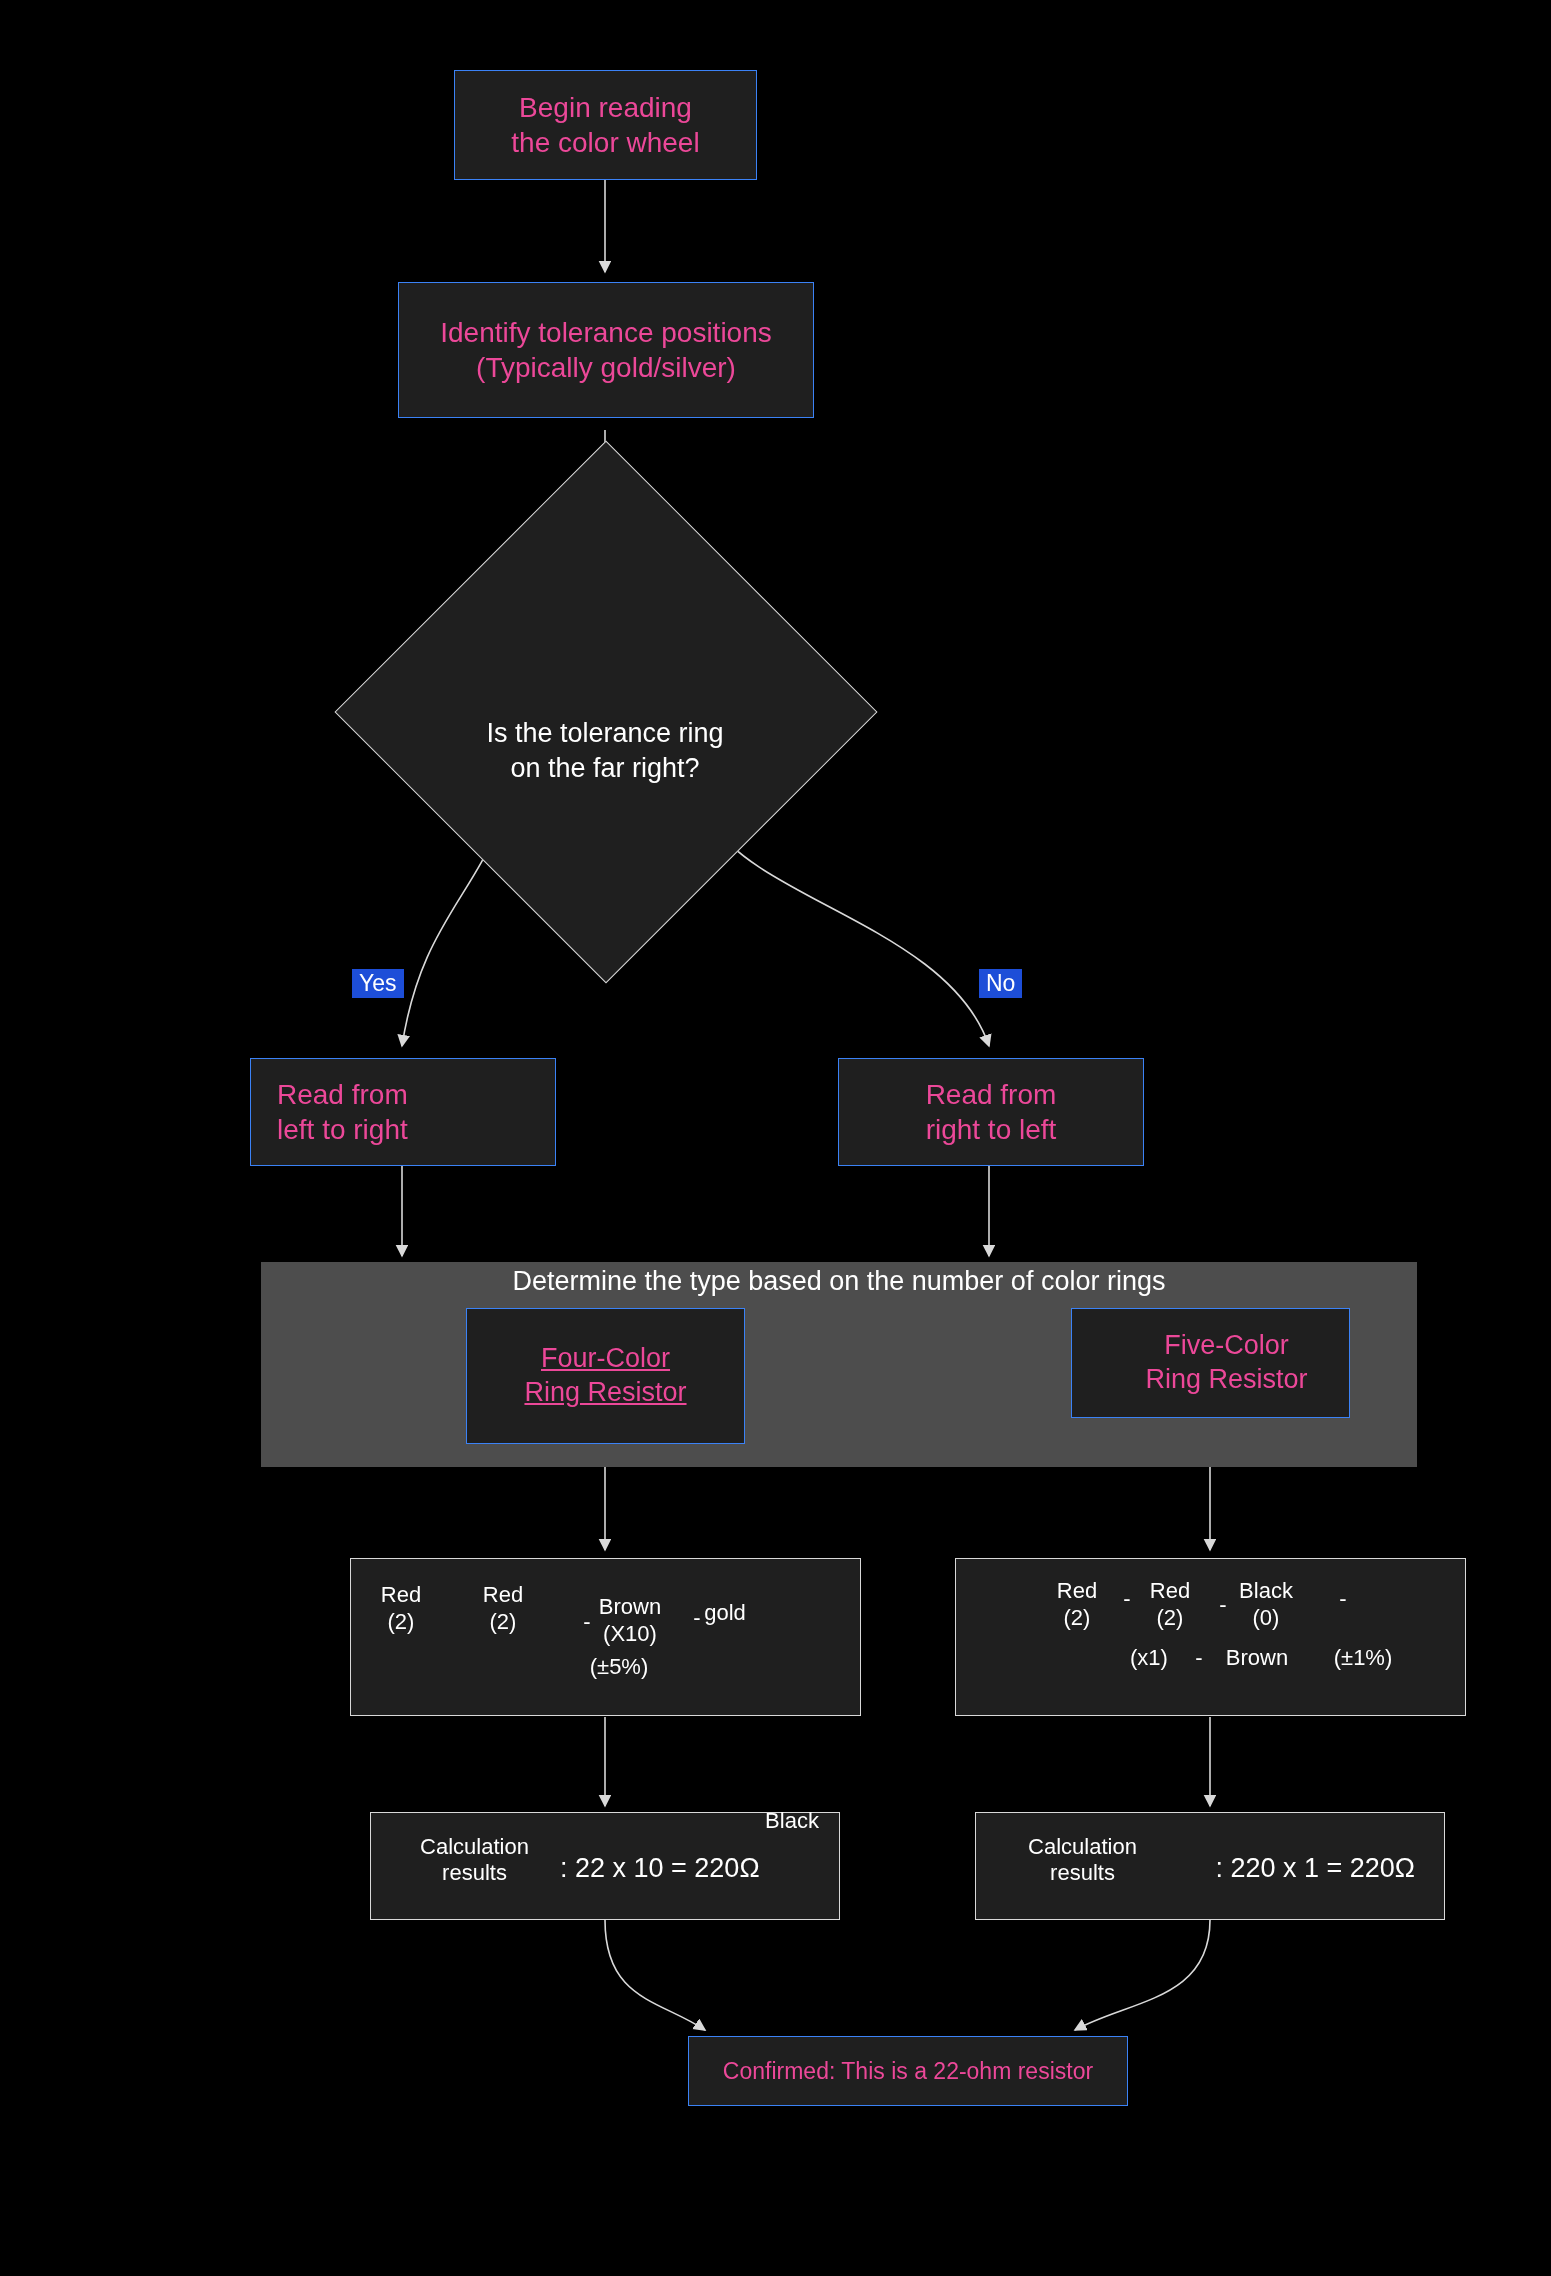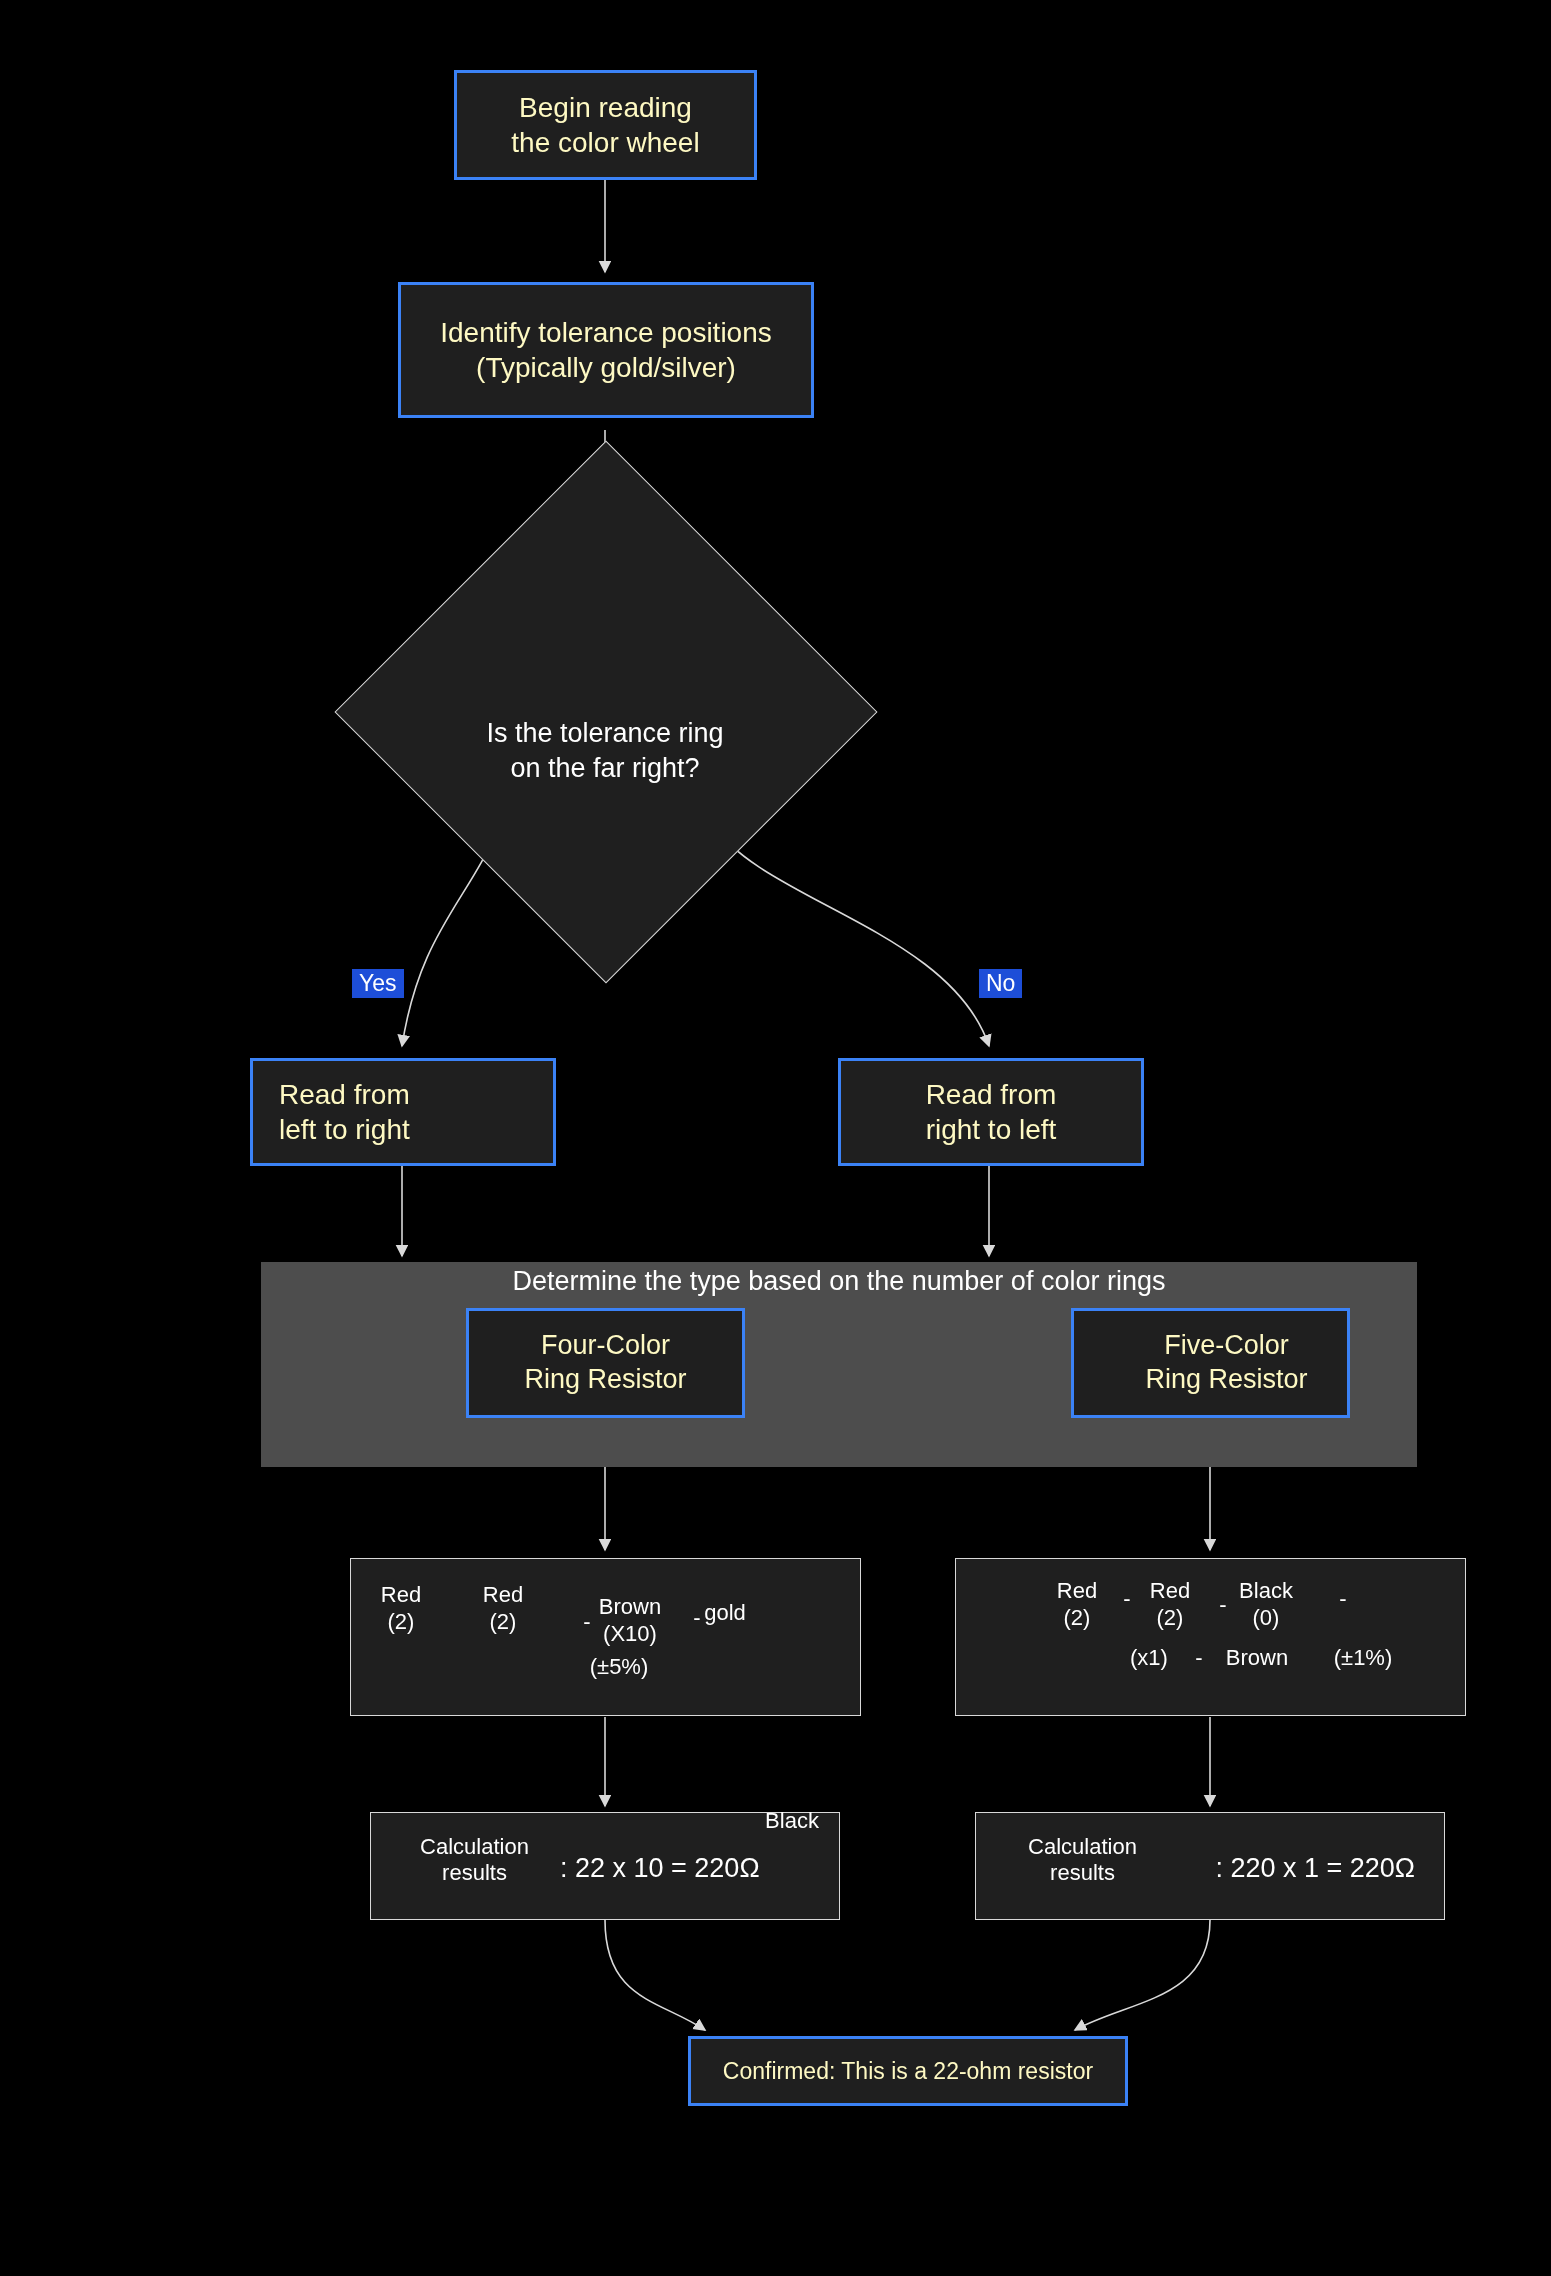--- a/index.html
+++ b/index.html
@@ -29,22 +29,22 @@
     pointer-events: none;
   }
   .node {
     position: absolute;
     box-sizing: border-box;
     display: flex;
     align-items: center;
     justify-content: center;
     text-align: center;
     background: #1f1f1f;
-    border: 3px solid #3b82f6;
-    color: #fef9c3;
+    border: 1px solid #3b82f6;
+    color: #ec4899;
     line-height: 1.25;
     white-space: pre-line;
   }
   .group-box {
     position: absolute;
     box-sizing: border-box;
     background: #4d4d4d;
     border: none;
   }
   .group-title {
@@ -146,21 +146,21 @@
 
   <div class="node" style="left:250px; top:1058px; width:306px; height:108px; font-size:28px; justify-content:flex-start; padding-left:26px; text-align:left;">Read from
 left to right</div>
 
   <div class="node" style="left:838px; top:1058px; width:306px; height:108px; font-size:28px;">Read from
 right to left</div>
 
   <div class="group-box" style="left:261px; top:1262px; width:1156px; height:205px;"></div>
   <div class="group-title" style="left:261px; top:1266px; width:1156px;">Determine the type based on the number of color rings</div>
 
-  <div class="node" style="left:466px; top:1308px; width:279px; height:110px; font-size:27px;">Four-Color
+  <div class="node" style="left:466px; top:1308px; width:279px; height:136px; font-size:27px;text-decoration:underline;">Four-Color
 Ring Resistor</div>
 
   <div class="node" style="left:1071px; top:1308px; width:279px; height:110px; font-size:27px;padding-left:32px;">Five-Color
 Ring Resistor</div>
 
   <div class="rt-box" style="left:350px; top:1558px; width:511px; height:158px;"></div>
   <div class="rt-seg" style="left:364px; top:1582px; width:74px; font-size:22px;">Red</div>
   <div class="rt-seg" style="left:364px; top:1609px; width:74px; font-size:22px;">(2)</div>
   <div class="rt-seg" style="left:466px; top:1582px; width:74px; font-size:22px;">Red</div>
   <div class="rt-seg" style="left:466px; top:1609px; width:74px; font-size:22px;">(2)</div>

